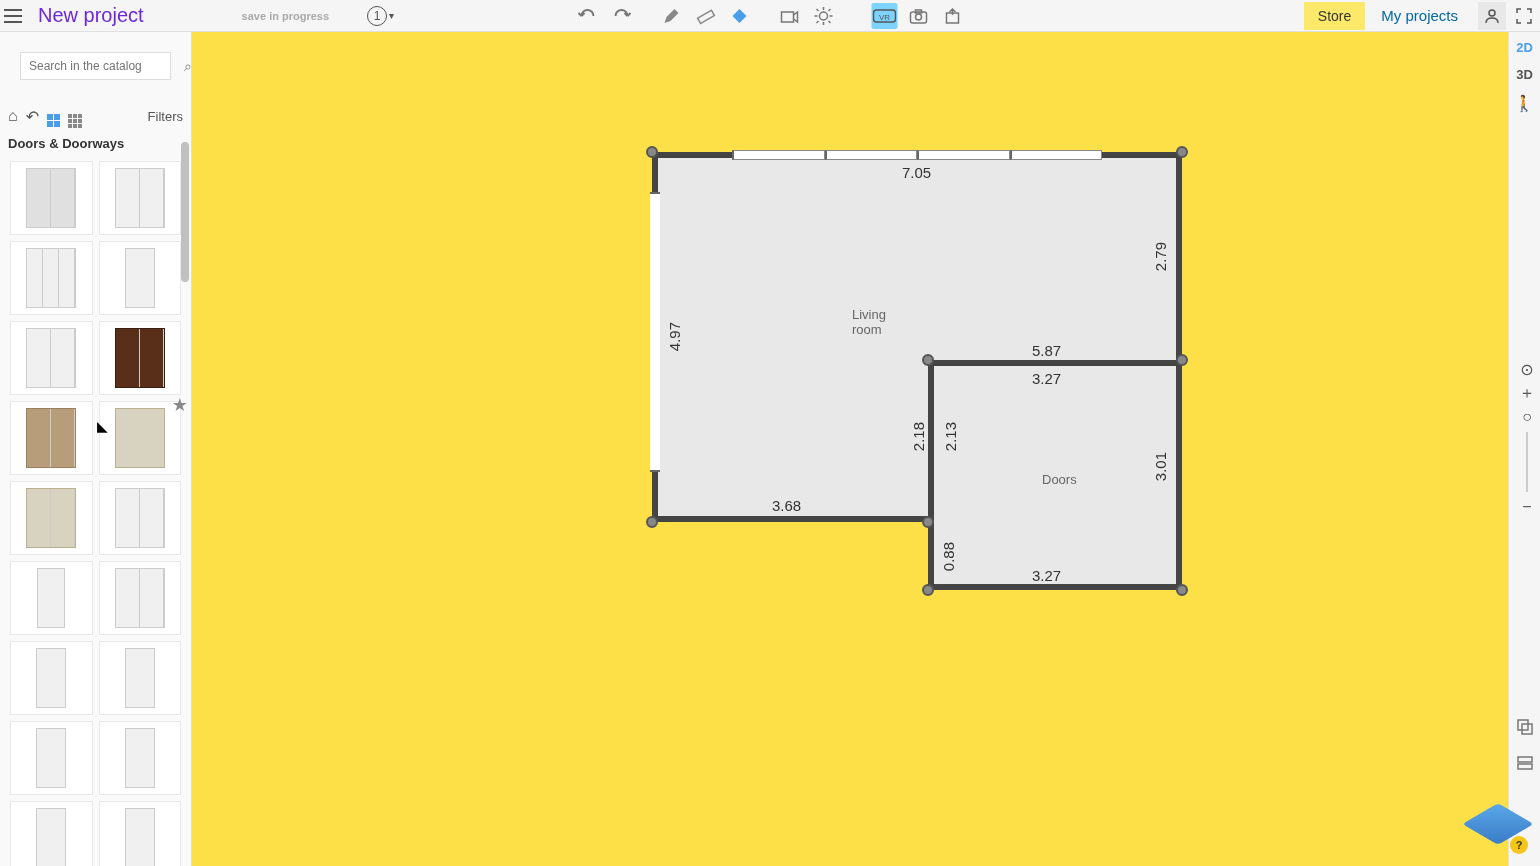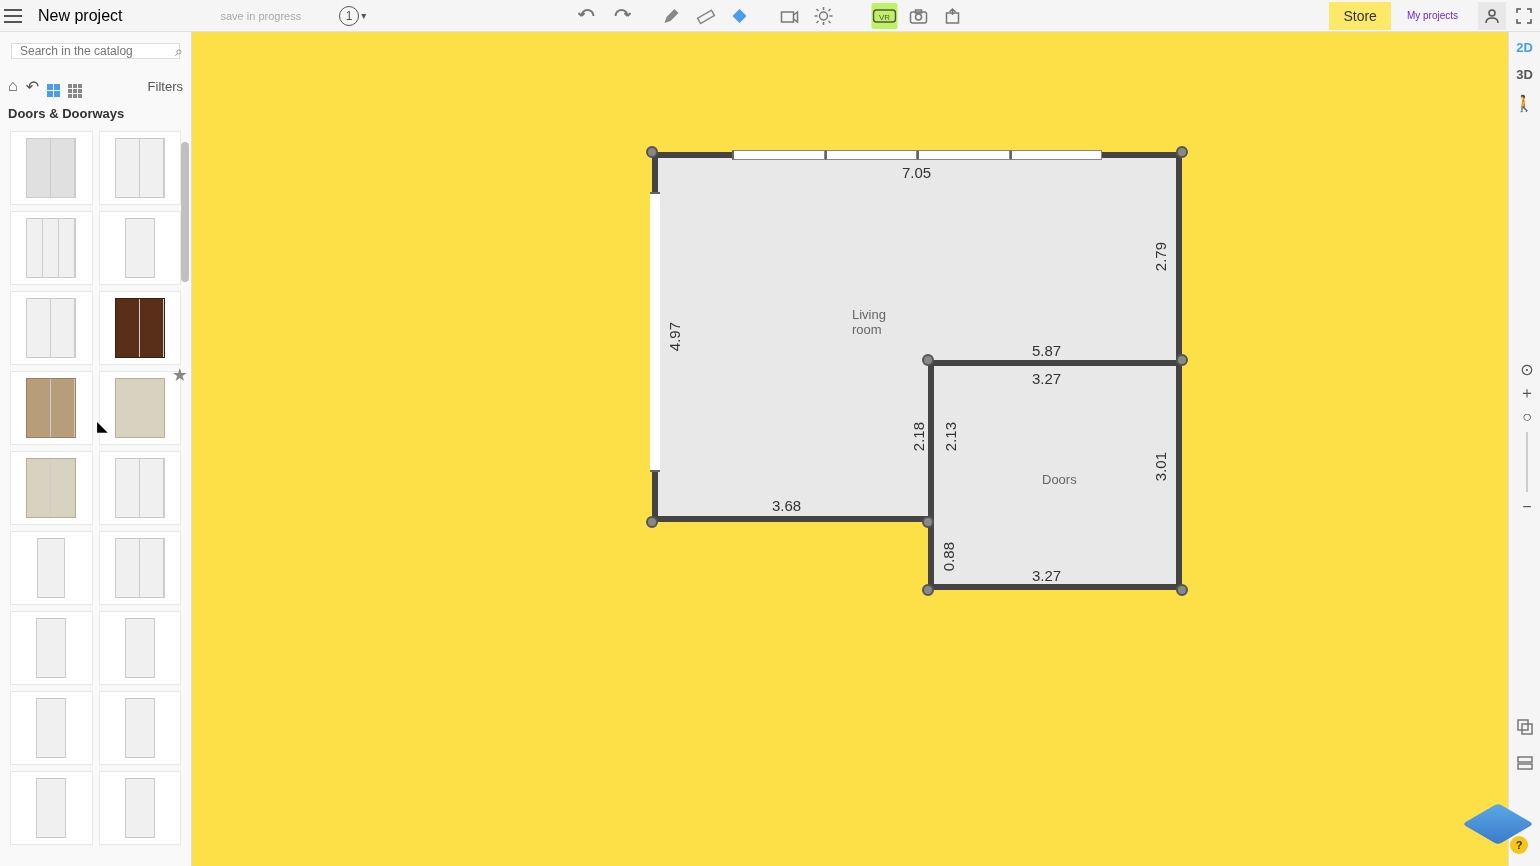--- a/index.html
+++ b/index.html
@@ -3,41 +3,41 @@
 <meta charset="utf-8">
 <style>
 * { margin: 0; padding: 0; box-sizing: border-box; font-family: Arial, sans-serif; }
 body { width: 1540px; height: 866px; background: #fff; overflow: hidden; position: relative; }
 
 
 .top-bar { height: 32px; background: #f5f5f5; border-bottom: 1px solid #e0e0e0; display: flex; align-items: center; padding: 0 4px; }
 .top-left { display: flex; align-items: center; gap: 8px; }
 .menu-icon { width: 18px; height: 14px; display: flex; flex-direction: column; justify-content: space-between; cursor: pointer; }
 .menu-icon span { height: 2px; background: #555; }
-.project-title { font-size: 16px; color: #000000; margin-left: 8px; }
-.save-status { font-size: 11px; color: #aaa; margin-left: 90px; }
+.project-title { font-size: 20px; color: #6d28d9; margin-left: 8px; }
+.save-status { font-size: 11px; color: #aaa; margin-left: 90px; font-weight: bold; }
 .help-badge { margin-left: 30px; display: flex; align-items: center; gap: 2px; }
 .help-circle { width: 20px; height: 20px; border: 1.5px solid #555; border-radius: 50%; display: flex; align-items: center; justify-content: center; font-size: 12px; color: #555; }
 .help-chevron { font-size: 10px; color: #555; }
 
 .top-center { position: absolute; left: 50%; transform: translateX(-50%); display: flex; align-items: center; gap: 8px; }
 .tool-btn { width: 26px; height: 26px; display: flex; align-items: center; justify-content: center; cursor: pointer; color: #555; }
 .tool-btn.blue { color: #4a9de8; }
-.tool-btn.highlight { background: #bef264; border-radius: 2px; margin-left: 27px; }
+.tool-btn.highlight { background: #7dd3fc; border-radius: 2px; margin-left: 27px; }
 .tool-sep { width: 8px; }
 
 .top-right { margin-left: auto; display: flex; align-items: center; gap: 2px; }
 .store-btn { background: #fce96a; padding: 6px 14px; font-size: 14px; color: #333; cursor: pointer; }
-.myproj-btn { padding: 6px 14px; font-size: 10px; color: #6d28d9; cursor: pointer; }
+.myproj-btn { padding: 6px 14px; font-size: 15px; color: #0369a1; cursor: pointer; }
 .user-btn { width: 28px; height: 28px; background: #e8e8e8; display: flex; align-items: center; justify-content: center; margin: 0 4px; cursor: pointer; }
 .fullscreen-btn { width: 24px; height: 24px; display: flex; align-items: center; justify-content: center; cursor: pointer; color: #555; }
 
 
 .sidebar { position: absolute; left: 0; top: 32px; width: 192px; height: calc(100% - 32px); background: #f9f9f9; border-right: 1px solid #ddd; }
-.search-row { height: 16px; border-bottom: 1px solid #e0e0e0; display: flex; align-items: center; padding: 0 8px; background: #fff; margin: 11px; border: 1px solid #ddd; }
+.search-row { height: 28px; border-bottom: 1px solid #e0e0e0; display: flex; align-items: center; padding: 0 8px; background: #fff; margin: 20px; border: 1px solid #ddd; }
 .search-input { flex: 1; border: none; outline: none; font-size: 12px; color: #888; background: transparent; }
 .search-icon { color: #888; font-size: 14px; }
 
 .nav-row { display: flex; align-items: center; padding: 4px 8px; gap: 8px; }
 .nav-icon { color: #555; cursor: pointer; font-size: 16px; }
 .nav-icon.active { color: #4a9de8; }
 .grid-icon { display: inline-grid; grid-template-columns: repeat(2, 6px); grid-template-rows: repeat(2, 6px); gap: 1px; }
 .grid-icon span { background: #4a9de8; }
 .grid-icon.dense { grid-template-columns: repeat(3, 4px); grid-template-rows: repeat(3, 4px); }
 .grid-icon.dense span { background: #888; }

